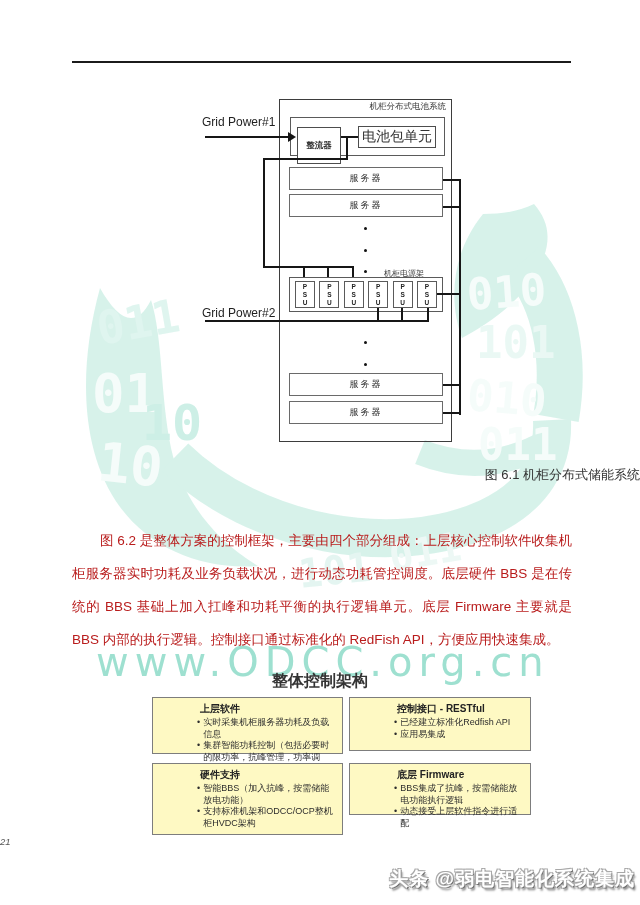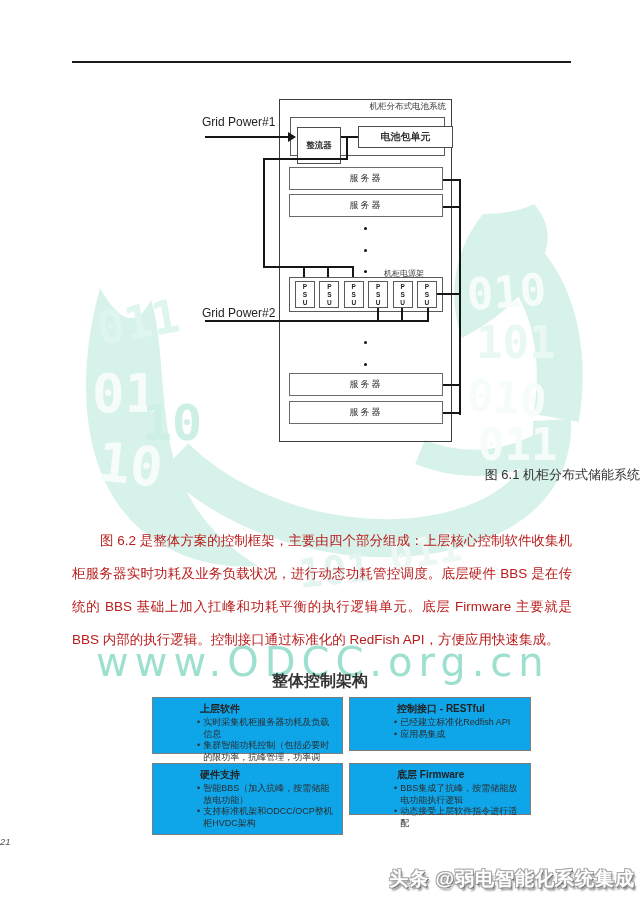--- a/index.html
+++ b/index.html
@@ -32,21 +32,21 @@
   .psu span{font-size:6.5px;font-weight:700;line-height:8px;color:#222;}
 
   
   .caption{position:absolute;left:0;top:466px;width:640px;text-align:right;font-size:13px;color:#333;}
   .para{position:absolute;left:72px;top:524px;width:500px;font-size:13.5px;line-height:33px;
         text-align:justify;color:#b91c1c;text-indent:28px;}
   .archtitle{position:absolute;left:0;top:671px;width:640px;text-align:center;
              font-size:16px;font-weight:700;color:#333;}
 
   
-  .abox{position:absolute;box-sizing:border-box;border:1.6px solid #7d7d7d;background:#0ea5e9;
+  .abox{position:absolute;box-sizing:border-box;border:1.6px solid #7d7d7d;background:#fef9c3;
         padding:4px 6px 0 44px;color:#2d2d2d;}
   .abox h4{margin:0 0 1px 3px;font-size:10px;font-weight:700;color:#222;}
   .abul{display:flex;font-size:9px;line-height:11.5px;color:#2d2d2d;}
   .abul .b{margin-right:3px;flex:0 0 auto;}
 
   .pagenum{position:absolute;left:0;top:836px;width:584px;text-align:left;font-size:9.5px;color:#555;font-style:italic;}
 
   .stamp{position:absolute;right:5px;top:866px;font-size:19px;font-weight:700;letter-spacing:1px;
          color:#ffffff;white-space:nowrap;
          text-shadow:-1px -1px 0 #a8a8a8,1px -1px 0 #a8a8a8,-1px 1px 0 #a8a8a8,
@@ -92,21 +92,21 @@
   <div class="layer" id="content">
 
     <div class="rule"></div>
 
     <div class="dbox outer" style="left:279px;top:99px;width:173px;height:343px;"></div>
     <div class="lbl" style="left:300px;top:101px;width:146px;text-align:right;font-size:8.5px;">机柜分布式电池系统</div>
 
     <div class="dbox" style="left:290px;top:117px;width:155px;height:39px;border-color:#5a5a5a;"></div>
     <div class="wire" style="left:340px;top:136px;width:20px;height:2px;"></div>
     <div class="dbox" style="left:297px;top:127px;width:44px;height:37px;font-size:8.5px;font-weight:700;">整流器</div>
-    <div class="dbox" style="left:358px;top:126px;width:95px;height:22px;font-size:10px;font-weight:700;">电池包单元</div>
+    <div class="dbox" style="left:358px;top:126px;width:78px;height:22px;font-size:14px;font-weight:400;">电池包单元</div>
 
     <div class="lbl" style="left:202px;top:115px;font-size:12px;color:#1f1f1f;">Grid Power#1</div>
     <div class="wire" style="left:205px;top:136px;width:84px;height:2px;"></div>
     <div class="arrow" style="left:288px;top:132px;"></div>
 
     <div class="wire" style="left:346px;top:137px;width:2px;height:23px;"></div>
     <div class="wire" style="left:263px;top:158px;width:85px;height:2px;"></div>
     <div class="wire" style="left:263px;top:158px;width:2px;height:110px;"></div>
     <div class="wire" style="left:263px;top:266px;width:91px;height:2px;"></div>
     <div class="wire" style="left:303px;top:266px;width:2px;height:16px;"></div>

